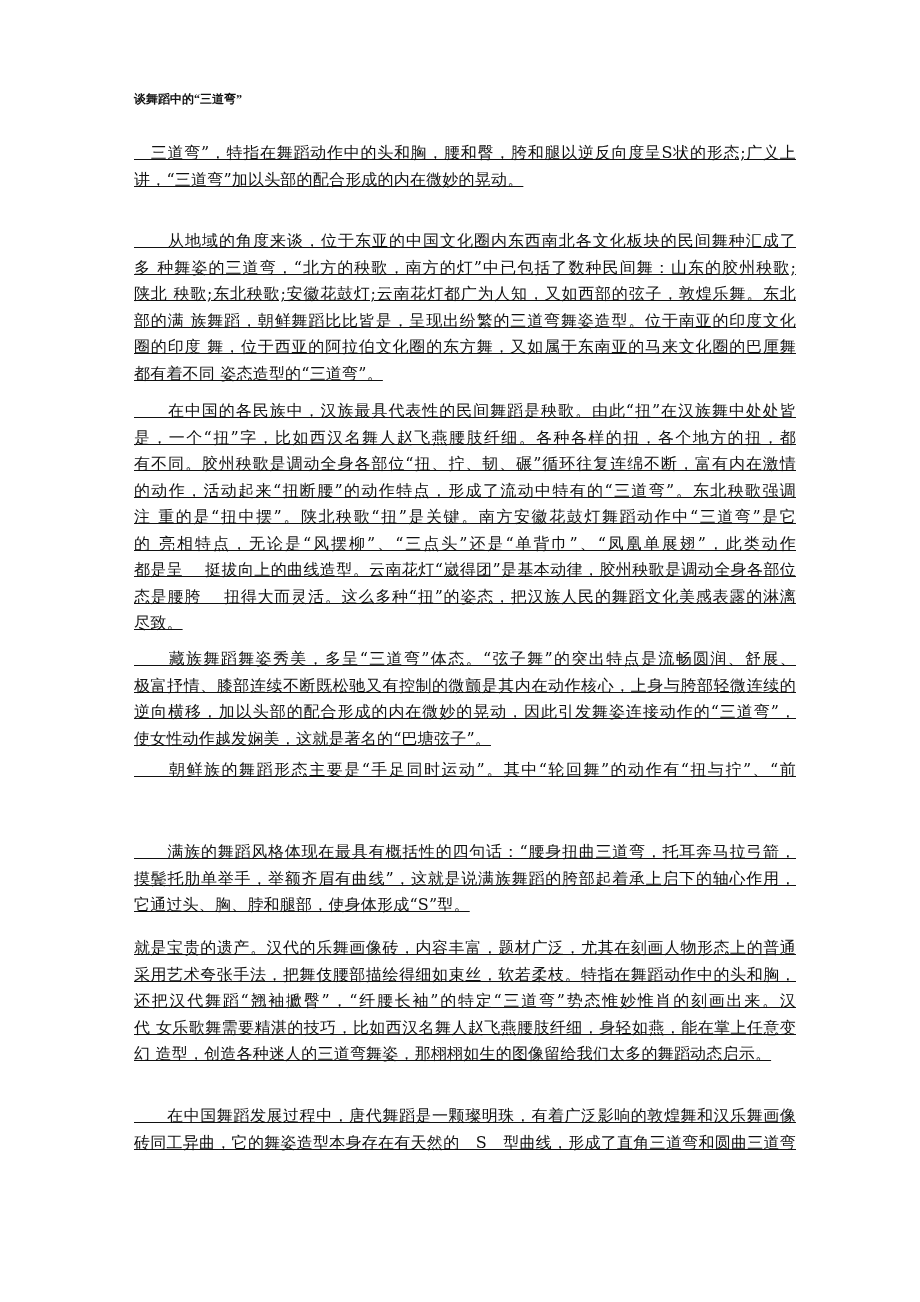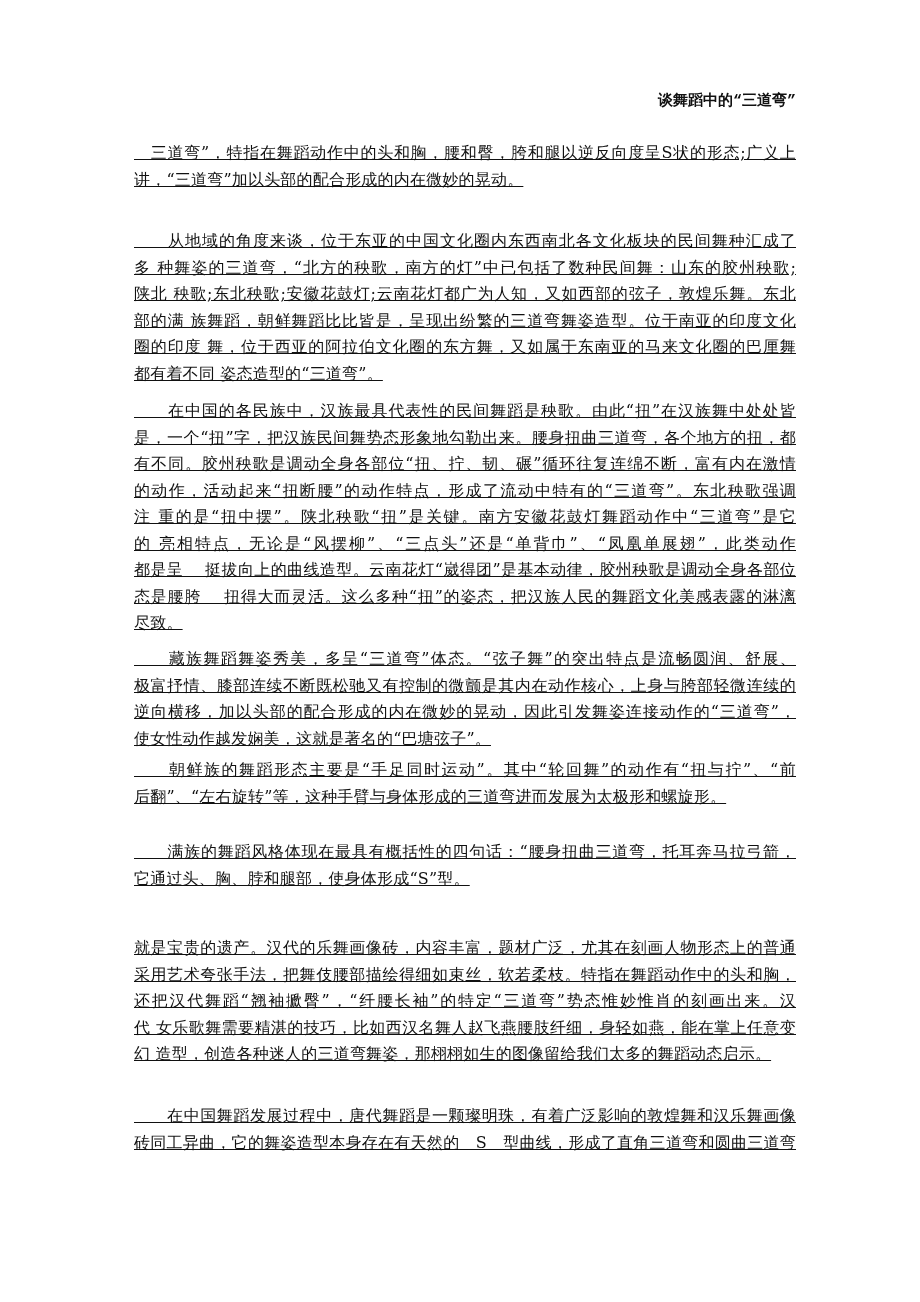--- a/index.html
+++ b/index.html
@@ -1,20 +1,20 @@
 <!DOCTYPE html>
 <html><head>
 <meta charset="utf-8">
 <style>
   html, body { margin: 0; padding: 0; background: #ffffff; }
   body { width: 920px; height: 1302px; position: relative; overflow: hidden;
          font-family: "DejaVu Serif", "Liberation Serif", serif; color: #111; }
   .page { position: absolute; left: 134px; top: 0; width: 662px; }
-  .title { position: absolute; left: 0; width: 662px; top: 91px; text-align: right;
-           font-family: Liberation Mono, monospace; font-weight: bold; font-size: 15px; }
+  .title { position: absolute; left: 0; width: 662px; top: 91px; text-align: left;
+           font-family: Liberation Serif, serif; font-weight: bold; font-size: 12px; }
   .para { position: absolute; left: 0; width: 662px; font-size: 16px; line-height: 26.5px;
           text-align: justify; letter-spacing: 0.2px; text-decoration: underline; }
   .para .line { display: block; white-space: nowrap; text-align-last: justify; text-align: justify; }
   .para .line.last { text-align-last: left; }
 </style>
 </head>
 <body>
 
 <div class="page">
   <div class="title">谈舞蹈中的“三道弯”</div>
@@ -28,44 +28,44 @@
     <span class="line">　　从地域的角度来谈，位于东亚的中国文化圈内东西南北各文化板块的民间舞种汇成了</span>
     <span class="line">多 种舞姿的三道弯，“北方的秧歌，南方的灯”中已包括了数种民间舞：山东的胶州秧歌;</span>
     <span class="line">陕北 秧歌;东北秧歌;安徽花鼓灯;云南花灯都广为人知，又如西部的弦子，敦煌乐舞。东北</span>
     <span class="line">部的满 族舞蹈，朝鲜舞蹈比比皆是，呈现出纷繁的三道弯舞姿造型。位于南亚的印度文化</span>
     <span class="line">圈的印度 舞，位于西亚的阿拉伯文化圈的东方舞，又如属于东南亚的马来文化圈的巴厘舞</span>
     <span class="line last">都有着不同 姿态造型的“三道弯”。</span>
   </div>
 
   <div class="para" style="top:398px">
     <span class="line">　　在中国的各民族中，汉族最具代表性的民间舞蹈是秧歌。由此“扭”在汉族舞中处处皆</span>
-    <span class="line">是，一个“扭”字，把汉族民间舞势态形象地勾勒出来。腰身扭曲三道弯，各个地方的扭，都</span>
+    <span class="line">是，一个“扭”字，比如西汉名舞人赵飞燕腰肢纤细。各种各样的扭，各个地方的扭，都</span>
     <span class="line">有不同。胶州秧歌是调动全身各部位“扭、拧、韧、碾”循环往复连绵不断，富有内在激情</span>
     <span class="line">的动作，活动起来“扭断腰”的动作特点，形成了流动中特有的“三道弯”。东北秧歌强调</span>
     <span class="line">注 重的是“扭中摆”。陕北秧歌“扭”是关键。南方安徽花鼓灯舞蹈动作中“三道弯”是它</span>
     <span class="line">的 亮相特点，无论是“风摆柳”、“三点头”还是“单背巾”、“凤凰单展翅”，此类动作</span>
     <span class="line">都是呈　 挺拔向上的曲线造型。云南花灯“崴得团”是基本动律，胶州秧歌是调动全身各部位</span>
     <span class="line">态是腰胯　 扭得大而灵活。这么多种“扭”的姿态，把汉族人民的舞蹈文化美感表露的淋漓</span>
     <span class="line last">尽致。</span>
   </div>
 
   <div class="para" style="top:646px">
     <span class="line">　　藏族舞蹈舞姿秀美，多呈“三道弯”体态。“弦子舞”的突出特点是流畅圆润、舒展、</span>
     <span class="line">极富抒情、膝部连续不断既松驰又有控制的微颤是其内在动作核心，上身与胯部轻微连续的</span>
     <span class="line">逆向横移，加以头部的配合形成的内在微妙的晃动，因此引发舞姿连接动作的“三道弯”，</span>
     <span class="line last">使女性动作越发娴美，这就是著名的“巴塘弦子”。</span>
   </div>
 
   <div class="para" style="top:757px">
     <span class="line">　　朝鲜族的舞蹈形态主要是“手足同时运动”。其中“轮回舞”的动作有“扭与拧”、“前</span>
-    <span class="line last">后翻”、“左右旋转”等，这种手臂与身体形成的三道弯进而发展为太极形和螺旋形。</span>
   </div>
 
   <div class="para" style="top:839px">
     <span class="line">　　满族的舞蹈风格体现在最具有概括性的四句话：“腰身扭曲三道弯，托耳奔马拉弓箭，</span>
+    <span class="line">摸鬓托肋单举手，举额齐眉有曲线”，这就是说满族舞蹈的胯部起着承上启下的轴心作用，</span>
     <span class="line last">它通过头、胸、脖和腿部，使身体形成“S”型。</span>
   </div>
 
   <div class="para" style="top:935px">
     <span class="line">就是宝贵的遗产。汉代的乐舞画像砖，内容丰富，题材广泛，尤其在刻画人物形态上的普通</span>
     <span class="line">采用艺术夸张手法，把舞伎腰部描绘得细如束丝，软若柔枝。特指在舞蹈动作中的头和胸，</span>
     <span class="line">还把汉代舞蹈“翘袖擨臀”，“纤腰长袖”的特定“三道弯”势态惟妙惟肖的刻画出来。汉</span>
     <span class="line">代 女乐歌舞需要精湛的技巧，比如西汉名舞人赵飞燕腰肢纤细，身轻如燕，能在掌上任意变</span>
     <span class="line last">幻 造型，创造各种迷人的三道弯舞姿，那栩栩如生的图像留给我们太多的舞蹈动态启示。</span>
   </div>

